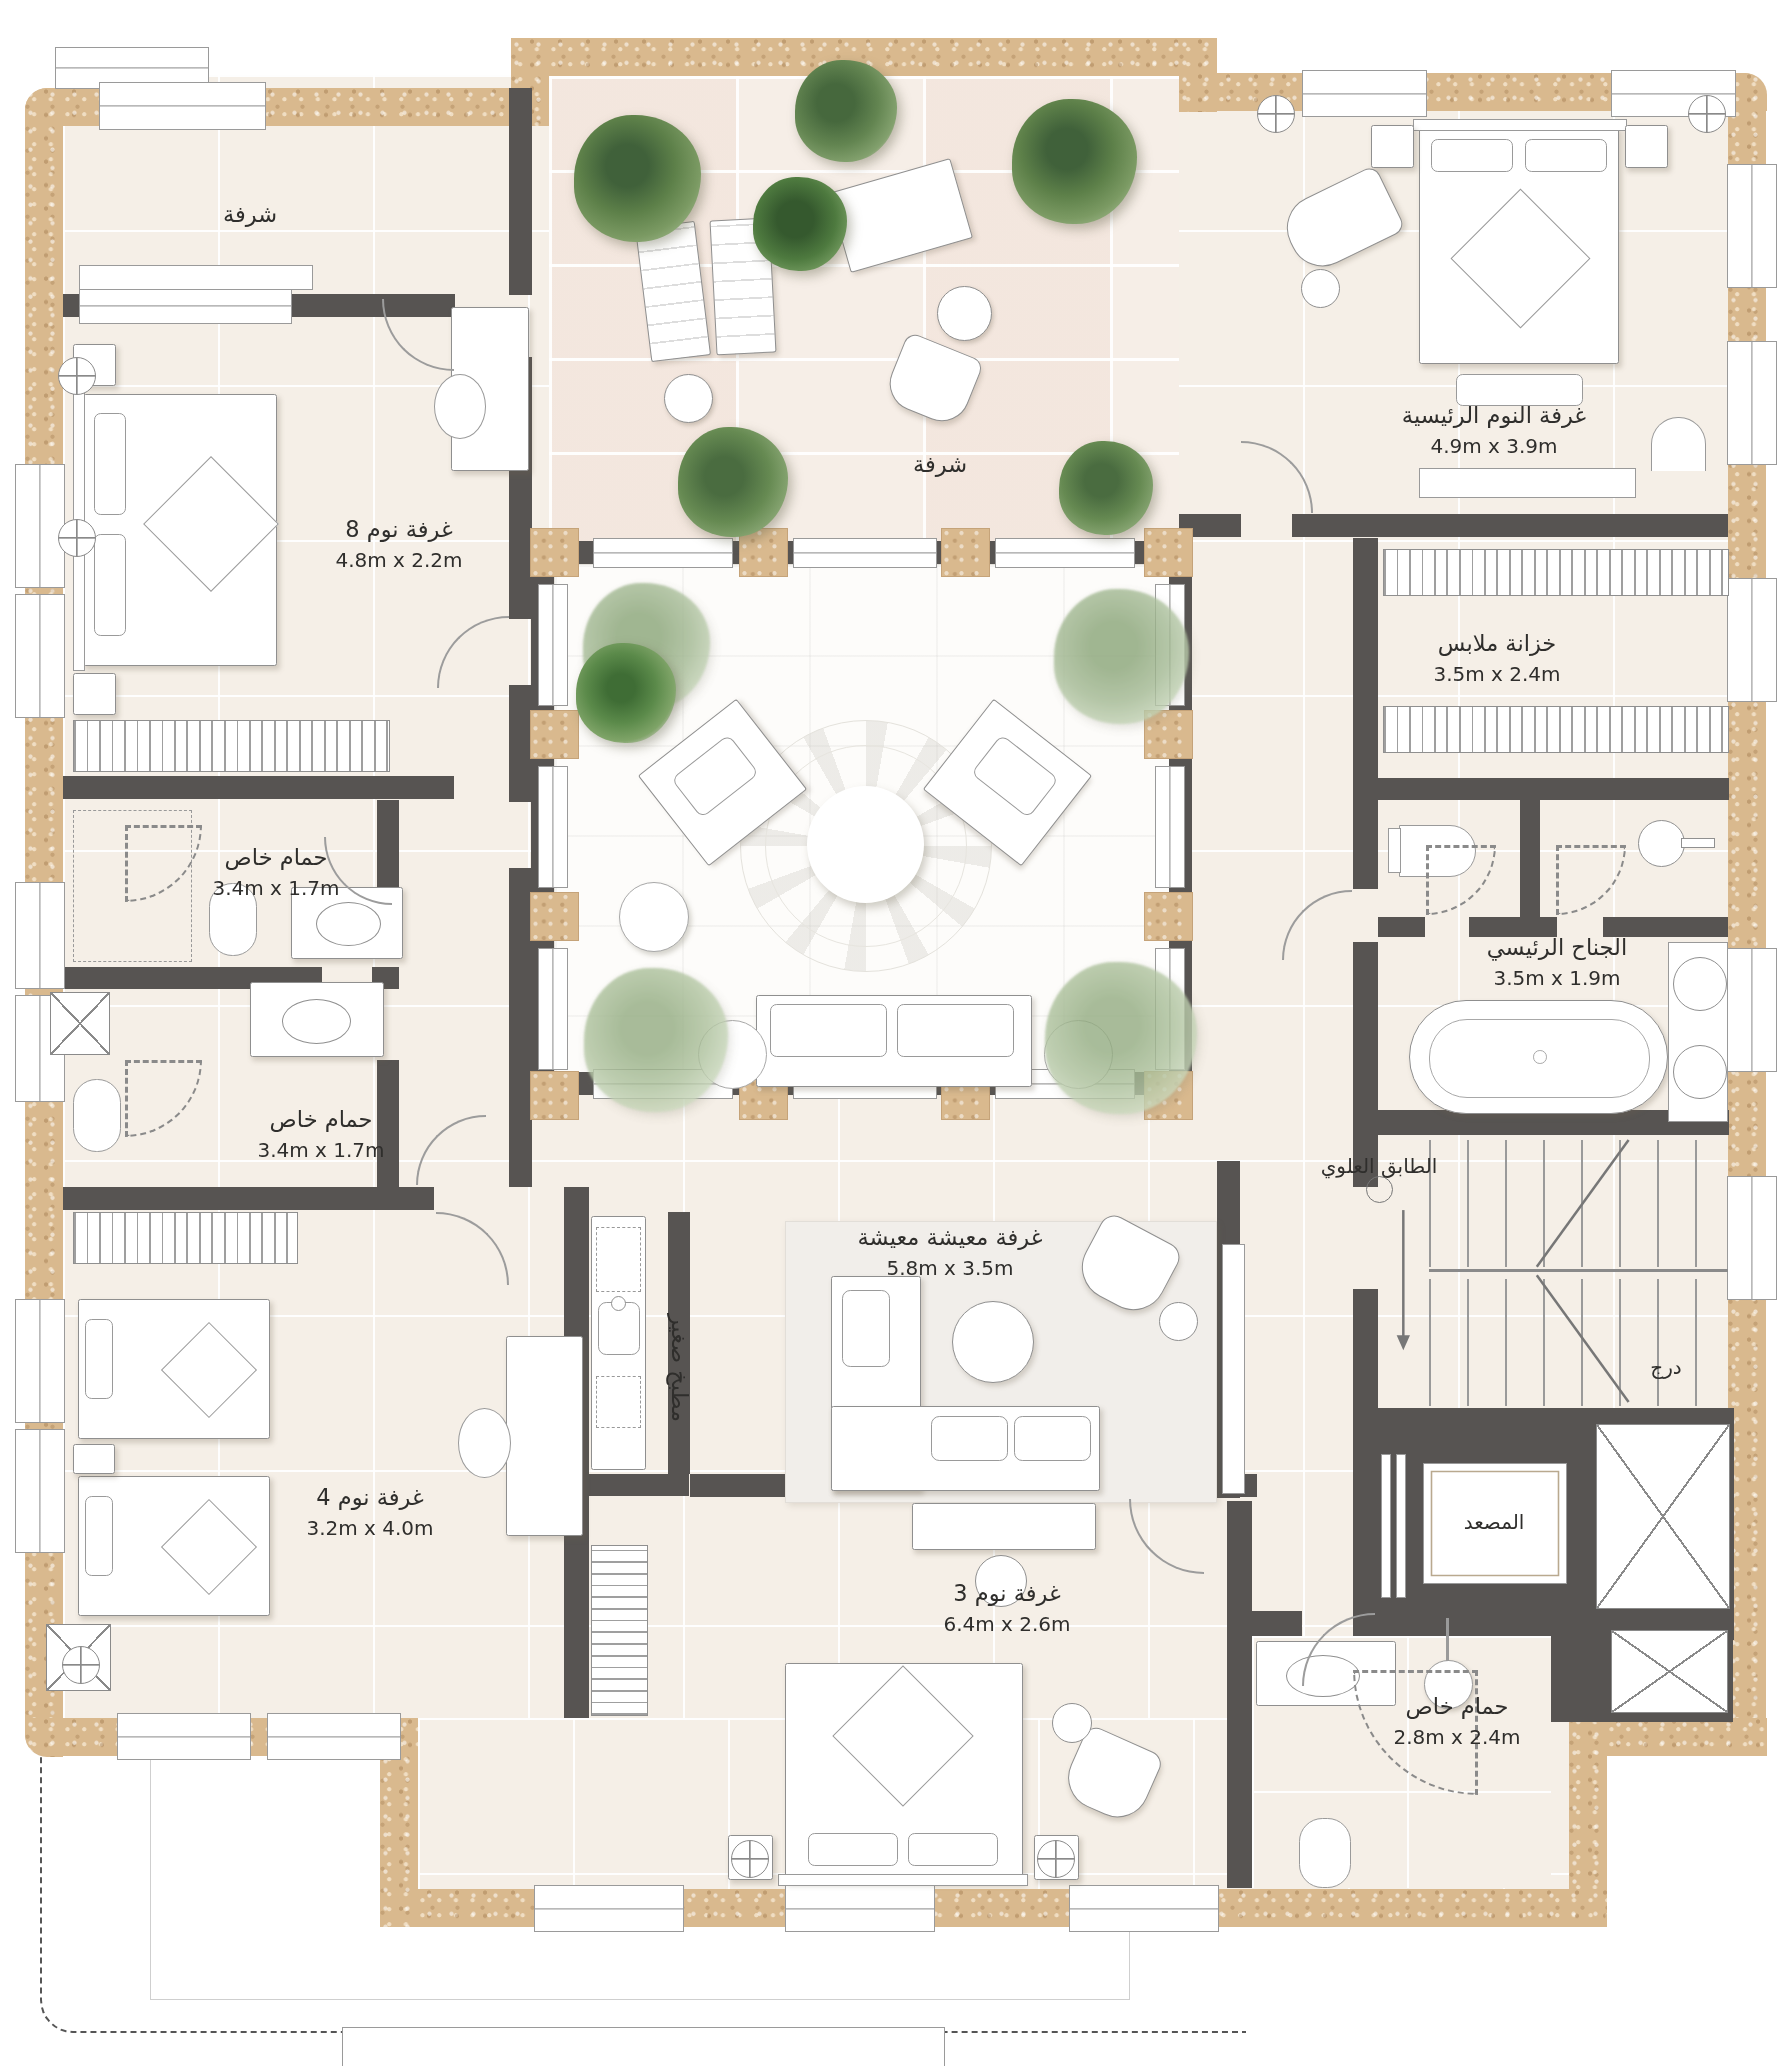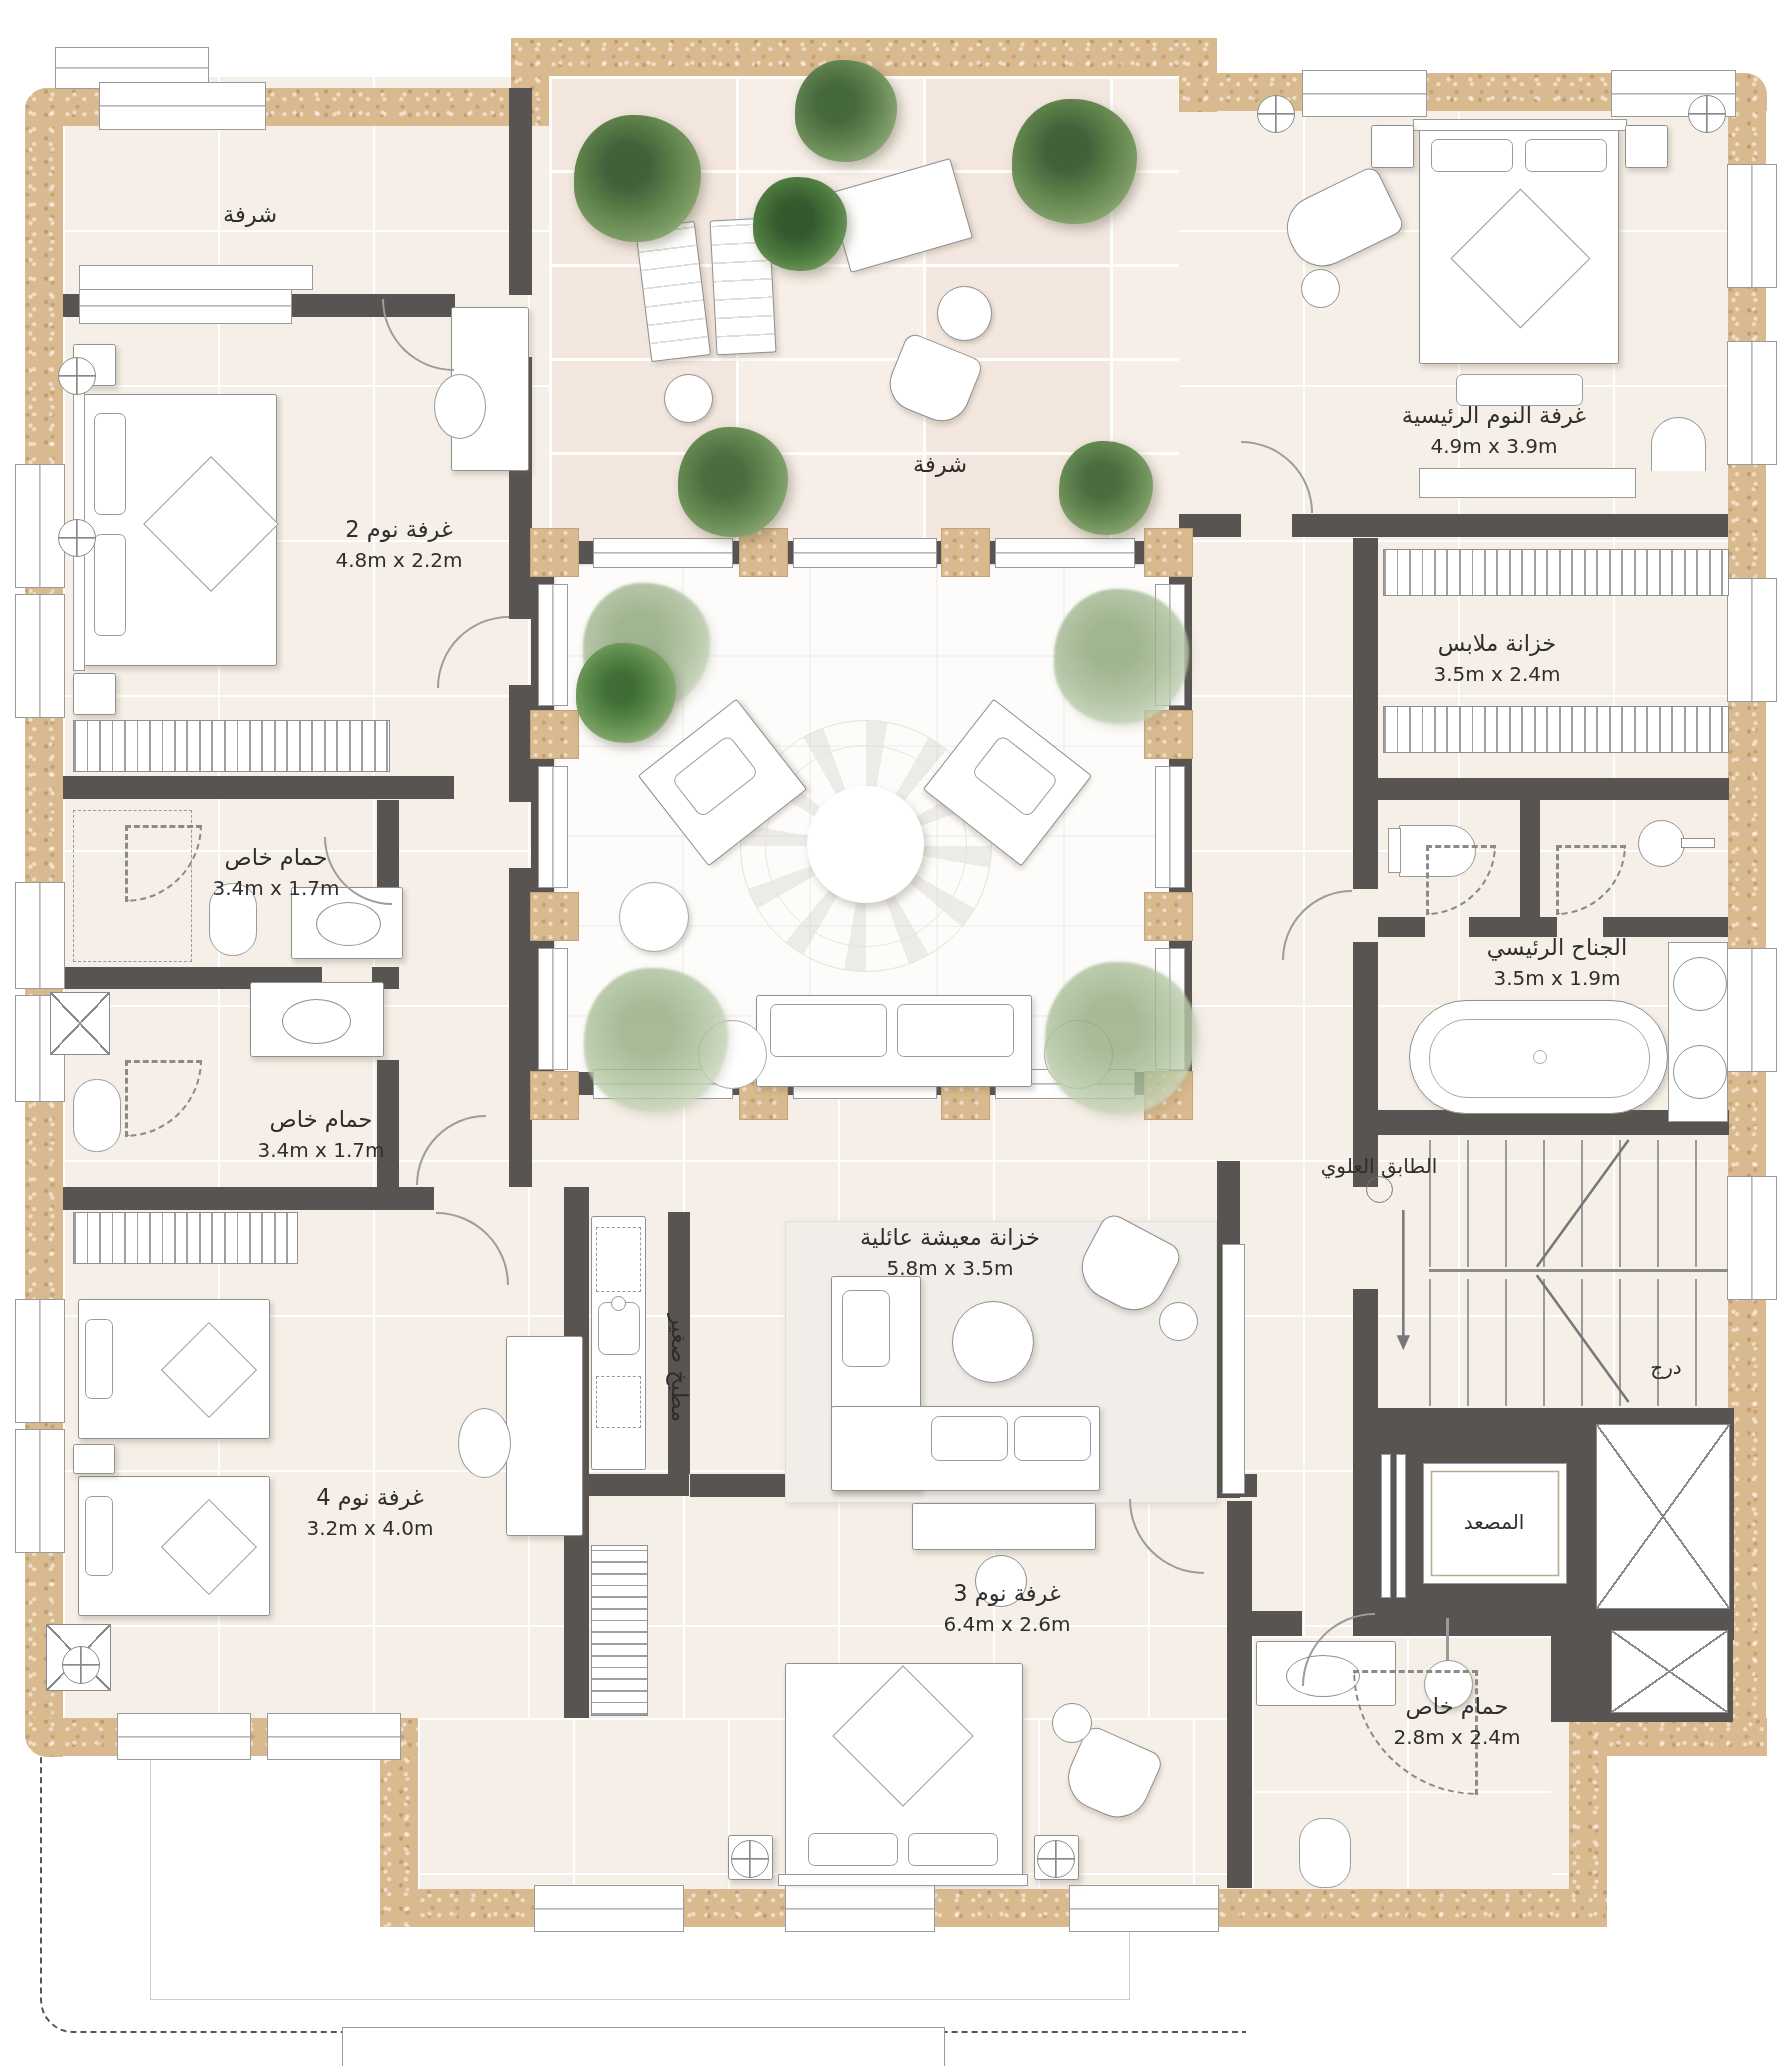--- a/index.html
+++ b/index.html
@@ -350,21 +350,21 @@
   <div class="arc" style="left:1129px;top:1499px;width:75px;height:75px;"></div>
   <div class="arc" style="left:1302px;top:1613px;width:73px;height:73px;transform:rotate(90deg);"></div>
 
   <div class="lbl" style="left:250px;top:215px;">
     <div class="nm">شرفة</div>
   </div>
   <div class="lbl" style="left:940px;top:465px;">
     <div class="nm">شرفة</div>
   </div>
   <div class="lbl" style="left:399px;top:544px;">
-    <div class="nm">غرفة نوم 2</div>
+    <div class="nm">غرفة نوم 8</div>
     <div class="dm">4.8m x 2.2m</div>
   </div>
   <div class="lbl" style="left:1494px;top:430px;">
     <div class="nm">غرفة النوم الرئيسية</div>
     <div class="dm">4.9m x 3.9m</div>
   </div>
   <div class="lbl" style="left:1497px;top:658px;">
     <div class="nm">خزانة ملابس</div>
     <div class="dm">3.5m x 2.4m</div>
   </div>
@@ -374,21 +374,21 @@
   </div>
   <div class="lbl" style="left:276px;top:872px;">
     <div class="nm">حمام خاص</div>
     <div class="dm">3.4m x 1.7m</div>
   </div>
   <div class="lbl" style="left:321px;top:1134px;">
     <div class="nm">حمام خاص</div>
     <div class="dm">3.4m x 1.7m</div>
   </div>
   <div class="lbl" style="left:950px;top:1252px;">
-    <div class="nm">خزانة معيشة عائلية</div>
+    <div class="nm">غرفة معيشة معيشة</div>
     <div class="dm">5.8m x 3.5m</div>
   </div>
   <div class="lbl" style="left:679px;top:1368px;transform:translate(-50%,-50%) rotate(90deg);">
     <div class="nm">مطبخ صغير</div>
   </div>
   <div class="lbl small" style="left:1379px;top:1166px;white-space:nowrap;">
     <div class="nm">الطابق العلوي</div>
   </div>
   <div class="lbl" style="left:370px;top:1512px;">
     <div class="nm">غرفة نوم 4</div>

